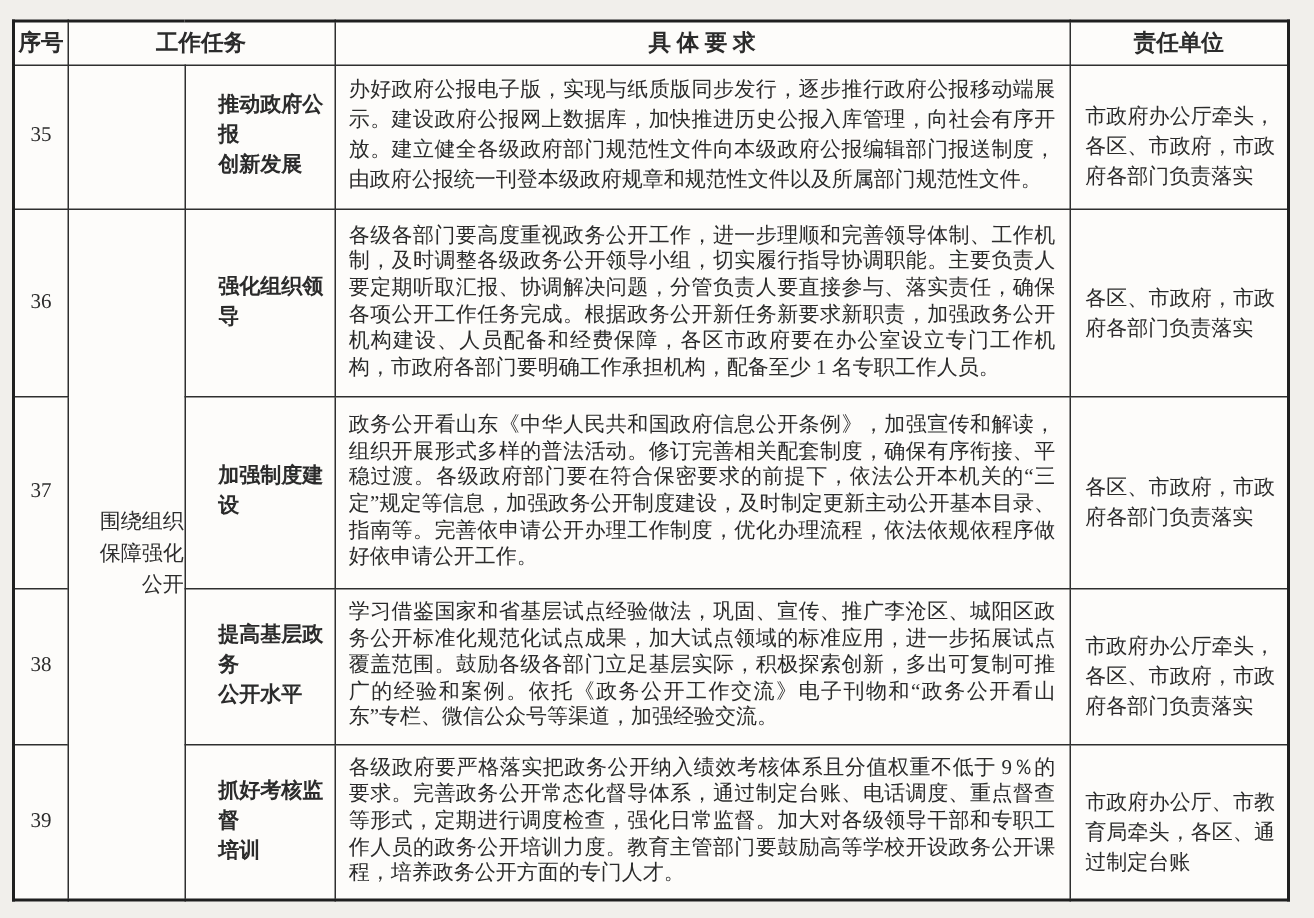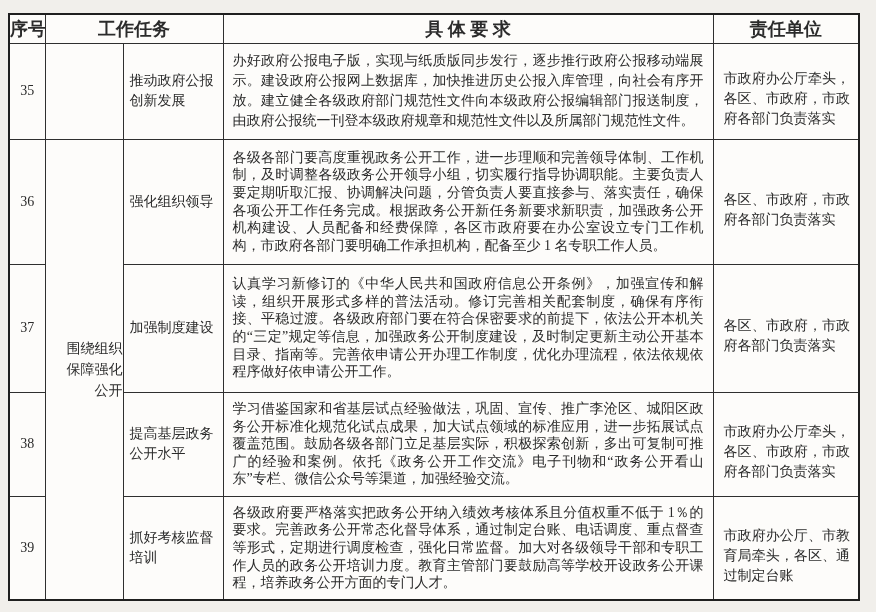--- a/index.html
+++ b/index.html
@@ -29,36 +29,37 @@
     padding:0;
     overflow:hidden;
   }
   .doc-table thead tr { height:29px; }
   tr.r-35 { height:96px; }
   tr.r-36 { height:125px; }
   tr.r-37 { height:128px; }
   tr.r-38 { height:104px; }
   tr.r-39 { height:104px; }
   .doc-table th {
-    font-size:18px;
+    font-size:15px;
     font-weight:bold;
     white-space:pre;
   }
   td.no { text-align:center; }
   td.group {
     text-align:right;
     white-space:pre-line;
     line-height:21px;
   }
   td.task {
     text-align:left;
-    padding-left:6px;
+    padding-left:22px;
     padding-right:4px;
     white-space:pre-line;
     line-height:20px;
+    font-weight:bold;
   }
   td.req {
     text-align:justify;
     text-justify:inter-character;
     padding:4px 9px;
     line-height:17.6px;
   }
   td.req.lh-lg { line-height:20px;margin-left:22px; }
   td.unit {
     text-align:justify;
@@ -101,32 +102,32 @@
         <td class="group" rowspan="4">围绕组织
 保障强化
 公开</td>
         <td class="task">强化组织领导</td>
         <td class="req">各级各部门要高度重视政务公开工作，进一步理顺和完善领导体制、工作机制，及时调整各级政务公开领导小组，切实履行指导协调职能。主要负责人要定期听取汇报、协调解决问题，分管负责人要直接参与、落实责任，确保各项公开工作任务完成。根据政务公开新任务新要求新职责，加强政务公开机构建设、人员配备和经费保障，各区市政府要在办公室设立专门工作机构，市政府各部门要明确工作承担机构，配备至少 1 名专职工作人员。</td>
         <td class="unit">各区、市政府，市政府各部门负责落实</td>
       </tr>
       <tr class="r-37">
         <td class="no">37</td>
         <td class="task">加强制度建设</td>
-        <td class="req">认真学习新修订的《中华人民共和国政府信息公开条例》，加强宣传和解读，组织开展形式多样的普法活动。修订完善相关配套制度，确保有序衔接、平稳过渡。各级政府部门要在符合保密要求的前提下，依法公开本机关的“三定”规定等信息，加强政务公开制度建设，及时制定更新主动公开基本目录、指南等。完善依申请公开办理工作制度，优化办理流程，依法依规依程序做好依申请公开工作。</td>
+        <td class="req">政务公开看山东《中华人民共和国政府信息公开条例》，加强宣传和解读，组织开展形式多样的普法活动。修订完善相关配套制度，确保有序衔接、平稳过渡。各级政府部门要在符合保密要求的前提下，依法公开本机关的“三定”规定等信息，加强政务公开制度建设，及时制定更新主动公开基本目录、指南等。完善依申请公开办理工作制度，优化办理流程，依法依规依程序做好依申请公开工作。</td>
         <td class="unit">各区、市政府，市政府各部门负责落实</td>
       </tr>
       <tr class="r-38">
         <td class="no">38</td>
         <td class="task">提高基层政务
 公开水平</td>
         <td class="req">学习借鉴国家和省基层试点经验做法，巩固、宣传、推广李沧区、城阳区政务公开标准化规范化试点成果，加大试点领域的标准应用，进一步拓展试点覆盖范围。鼓励各级各部门立足基层实际，积极探索创新，多出可复制可推广的经验和案例。依托《政务公开工作交流》电子刊物和“政务公开看山东”专栏、微信公众号等渠道，加强经验交流。</td>
         <td class="unit">市政府办公厅牵头，各区、市政府，市政府各部门负责落实</td>
       </tr>
       <tr class="r-39">
         <td class="no">39</td>
         <td class="task">抓好考核监督
 培训</td>
-        <td class="req">各级政府要严格落实把政务公开纳入绩效考核体系且分值权重不低于 1％的要求。完善政务公开常态化督导体系，通过制定台账、电话调度、重点督查等形式，定期进行调度检查，强化日常监督。加大对各级领导干部和专职工作人员的政务公开培训力度。教育主管部门要鼓励高等学校开设政务公开课程，培养政务公开方面的专门人才。</td>
+        <td class="req">各级政府要严格落实把政务公开纳入绩效考核体系且分值权重不低于 9％的要求。完善政务公开常态化督导体系，通过制定台账、电话调度、重点督查等形式，定期进行调度检查，强化日常监督。加大对各级领导干部和专职工作人员的政务公开培训力度。教育主管部门要鼓励高等学校开设政务公开课程，培养政务公开方面的专门人才。</td>
         <td class="unit">市政府办公厅、市教育局牵头，各区、通过制定台账</td>
       </tr>
     </tbody>
   </table>
 </div>
 
 </body></html>

